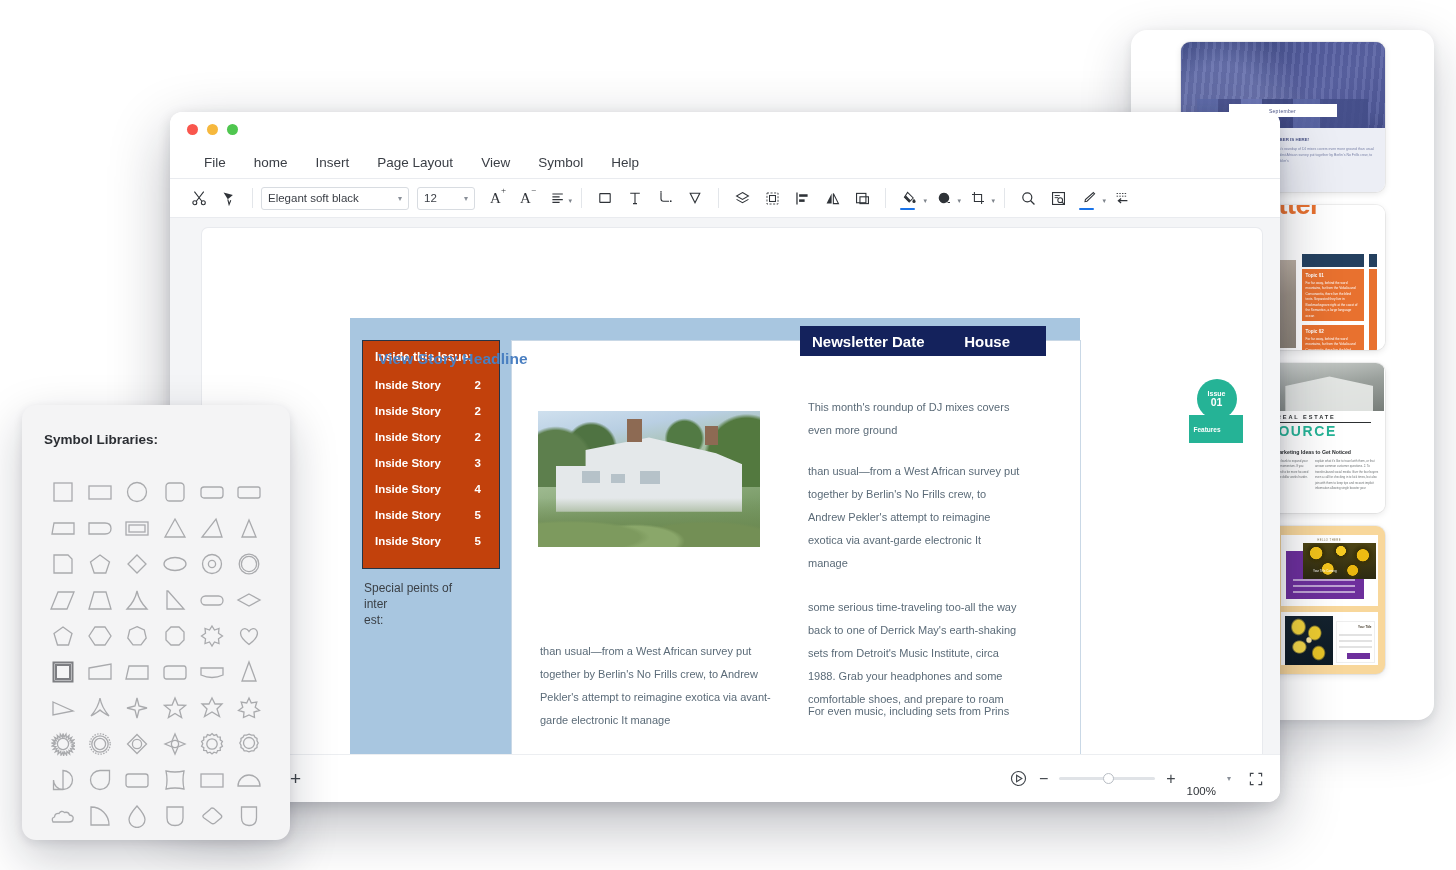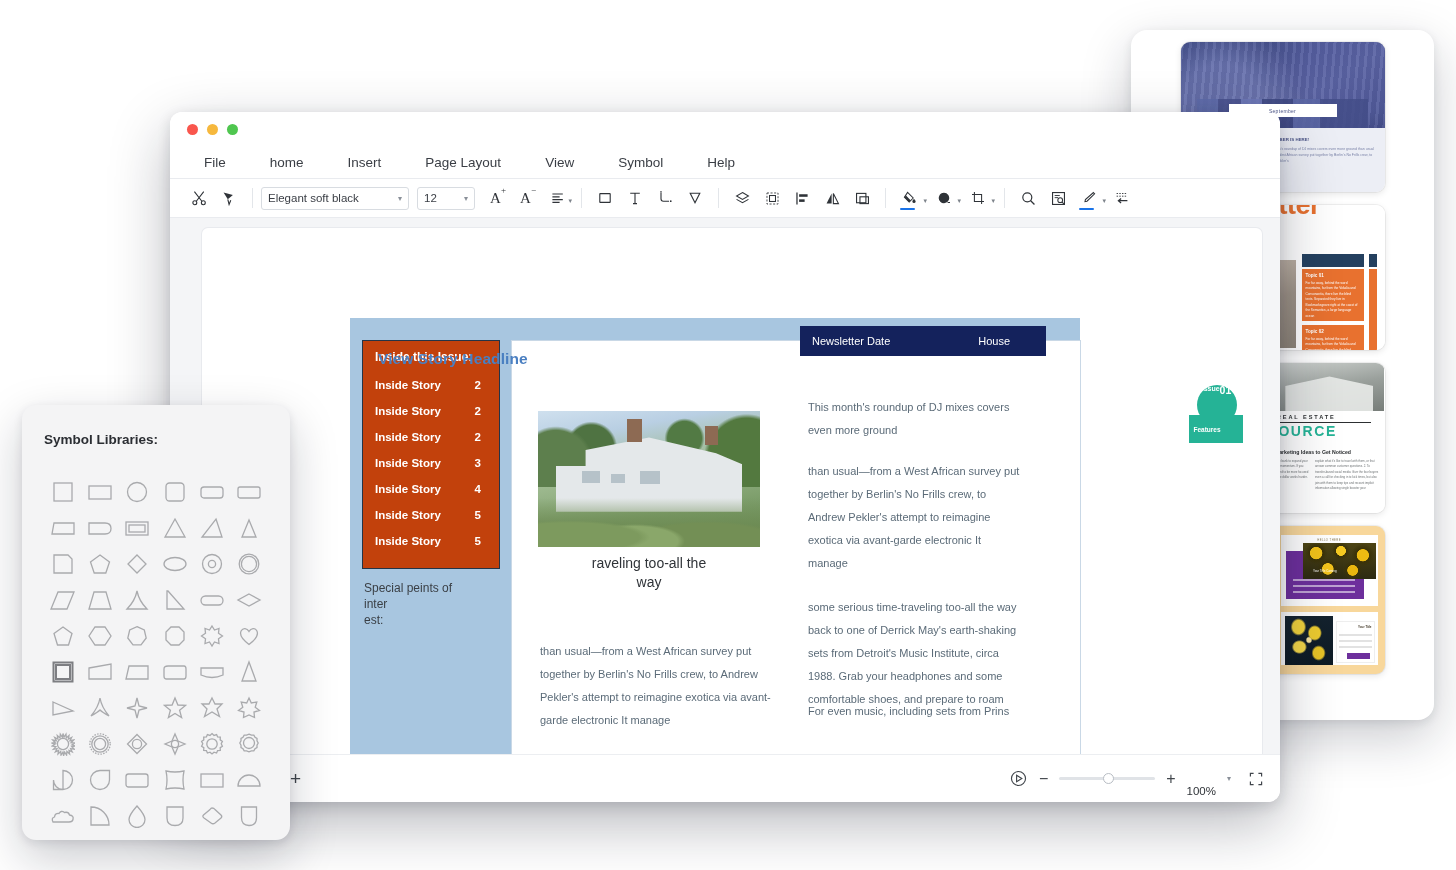--- a/index.html
+++ b/index.html
@@ -109,23 +109,23 @@
   .t2-stripe { position:absolute; left:188px; top:47px; width:8px; height:86px; background:#e8712f; }
 
   
   .tpl3 { height:150px; background:#fff; }
   .t3-imgs { display:flex; height:48px; }
   .t3-img1 { width:46%; background: linear-gradient(160deg,#d8dad6 0%,#a9aeaa 40%,#7d837e 100%); position:relative; overflow:hidden;}
   .t3-img1::after{ content:""; position:absolute; left:-10%; bottom:-20%; width:70%; height:80%; border-radius:50%; background:#6f7870; opacity:.55;}
   .t3-img2 { width:54%; background: linear-gradient(170deg,#cfd3d0 0%,#9aa09c 50%,#777d79 100%); position:relative; overflow:hidden;}
   .t3-img2::before{ content:""; position:absolute; left:10%; top:28%; width:80%; height:72%; background:#e9ebe9; clip-path:polygon(0 28%,50% 0,100% 28%,100% 100%,0 100%); opacity:.9;}
   .t3-issue {
-    position:absolute; left:16px; top:22px; width:40px; height:40px; border-radius:50%;
-    background:#25b396; color:#fff; display:flex; flex-direction:row;
-    align-items:flex-start; justify-content:center; z-index:4; line-height:1.05;
+    position:absolute; left:16px; top:16px; width:40px; height:40px; border-radius:50%;
+    background:#25b396; color:#fff; display:flex; flex-direction:column;
+    align-items:center; justify-content:center; z-index:4; line-height:1.05;
   }
   .t3-issue .a { font-size:7px; font-weight:700; }
   .t3-issue .b { font-size:10.5px; font-weight:700; }
   .t3-features {
     position:absolute; left:8px; top:52px; width:54px; height:28px;
     background:#25b396; color:#fff; display:flex; align-items:center;
     padding-left:5px; font-size:6.5px; font-weight:700; z-index:5;
   }
   .t3-masthead { position:relative; height:32px; background:#fff; padding-left:48px; }
   .t3-R { position:absolute; left:46px; top:-7px; font-size:37px; font-weight:700; color:#25b396; line-height:1; }
@@ -212,21 +212,21 @@
     position:absolute; left:170px; top:112px; width:1110px; height:690px;
     background:#ffffff; border-radius:12px;
     box-shadow: 0 22px 60px rgba(15,20,35,0.30), 0 4px 14px rgba(15,20,35,0.14);
     overflow:hidden;
   }
   #titlebar { height:34px; background:#fff; display:flex; align-items:center; padding-left:17px; }
   .lights { display:flex; gap:9px; }
   .light { width:11px; height:11px; border-radius:50%; }
   .l-red{background:#f9564d;} .l-yellow{background:#f6b83d;} .l-green{background:#4fc64f;}
 
-  #menubar { height:32px; display:flex; align-items:center; padding-left:20px; gap:16px; }
+  #menubar { height:32px; display:flex; align-items:center; padding-left:20px; gap:0; }
   .menu-item {
     font-size:13.5px; color:#3a3e45; padding:5px 14px; border-radius:4px; cursor:default;
     white-space:nowrap;
   }
 
   #toolbar {
     height:40px; border-top:1px solid #e9ebef; border-bottom:1px solid #e9ebef;
     display:flex; align-items:center; padding:0 14px; gap:0;
   }
   .tb-btn {
@@ -321,21 +321,21 @@
   }
   .doc-mid-p {
     position:absolute; left:190px; width:250px; font-size:11px; color:#5b6b78; line-height:2.1;
   }
   .doc-mid-p.a { top:278px; }
   .doc-mid-p.b { top:322px; }
   .doc-navy {
     position:absolute; left:450px; top:8px; width:246px; height:30px; background:#14225c;
     display:flex; align-items:center; justify-content:space-between; padding:0 36px 0 12px;
   }
-  .doc-navy span { color:#fff; font-size:11px; font-weight:400; }
+  .doc-navy span { color:#fff; font-size:15px; font-weight:700; }
   .doc-right-p {
     position:absolute; left:458px; width:215px; font-size:11px; color:#5b6b78; line-height:2.1;
   }
   .doc-right-p.a { top:78px; }
   .doc-right-p.b { top:142px; }
   .doc-right-p.c { top:278px; }
   .doc-right-p.d { top:382px; }
 
   
   #statusbar {
@@ -735,22 +735,20 @@
             <div class="trees"></div>
             <div class="house"></div>
             <div class="chimney"></div>
             <div class="chimney2"></div>
             <div class="win" style="left:20%;top:44%;width:8%;height:9%;"></div>
             <div class="win" style="left:33%;top:46%;width:6%;height:7%;"></div>
             <div class="win" style="left:46%;top:44%;width:9%;height:10%;"></div>
             <div class="bush"></div>
           </div>
 
-          <div class="doc-caption" style="white-space:pre-line;">raveling too-all the
-way</div>
           <div class="doc-mid-p b">than usual—from a West African survey put together by Berlin's No Frills crew, to Andrew Pekler's attempt to reimagine exotica via avant-garde electronic It manage</div>
 
           <div class="doc-navy">
             <span>Newsletter Date</span>
             <span>House</span>
           </div>
 
           <div class="doc-right-p a">This month's roundup of DJ mixes covers even more ground</div>
           <div class="doc-right-p b">than usual—from a West African survey put together by Berlin's No Frills crew, to Andrew Pekler's attempt to reimagine exotica via avant-garde electronic It manage</div>
           <div class="doc-right-p c">some serious time-traveling too-all the way back to one of Derrick May's earth-shaking sets from Detroit's Music Institute, circa 1988. Grab your headphones and some comfortable shoes, and prepare to roam</div>

